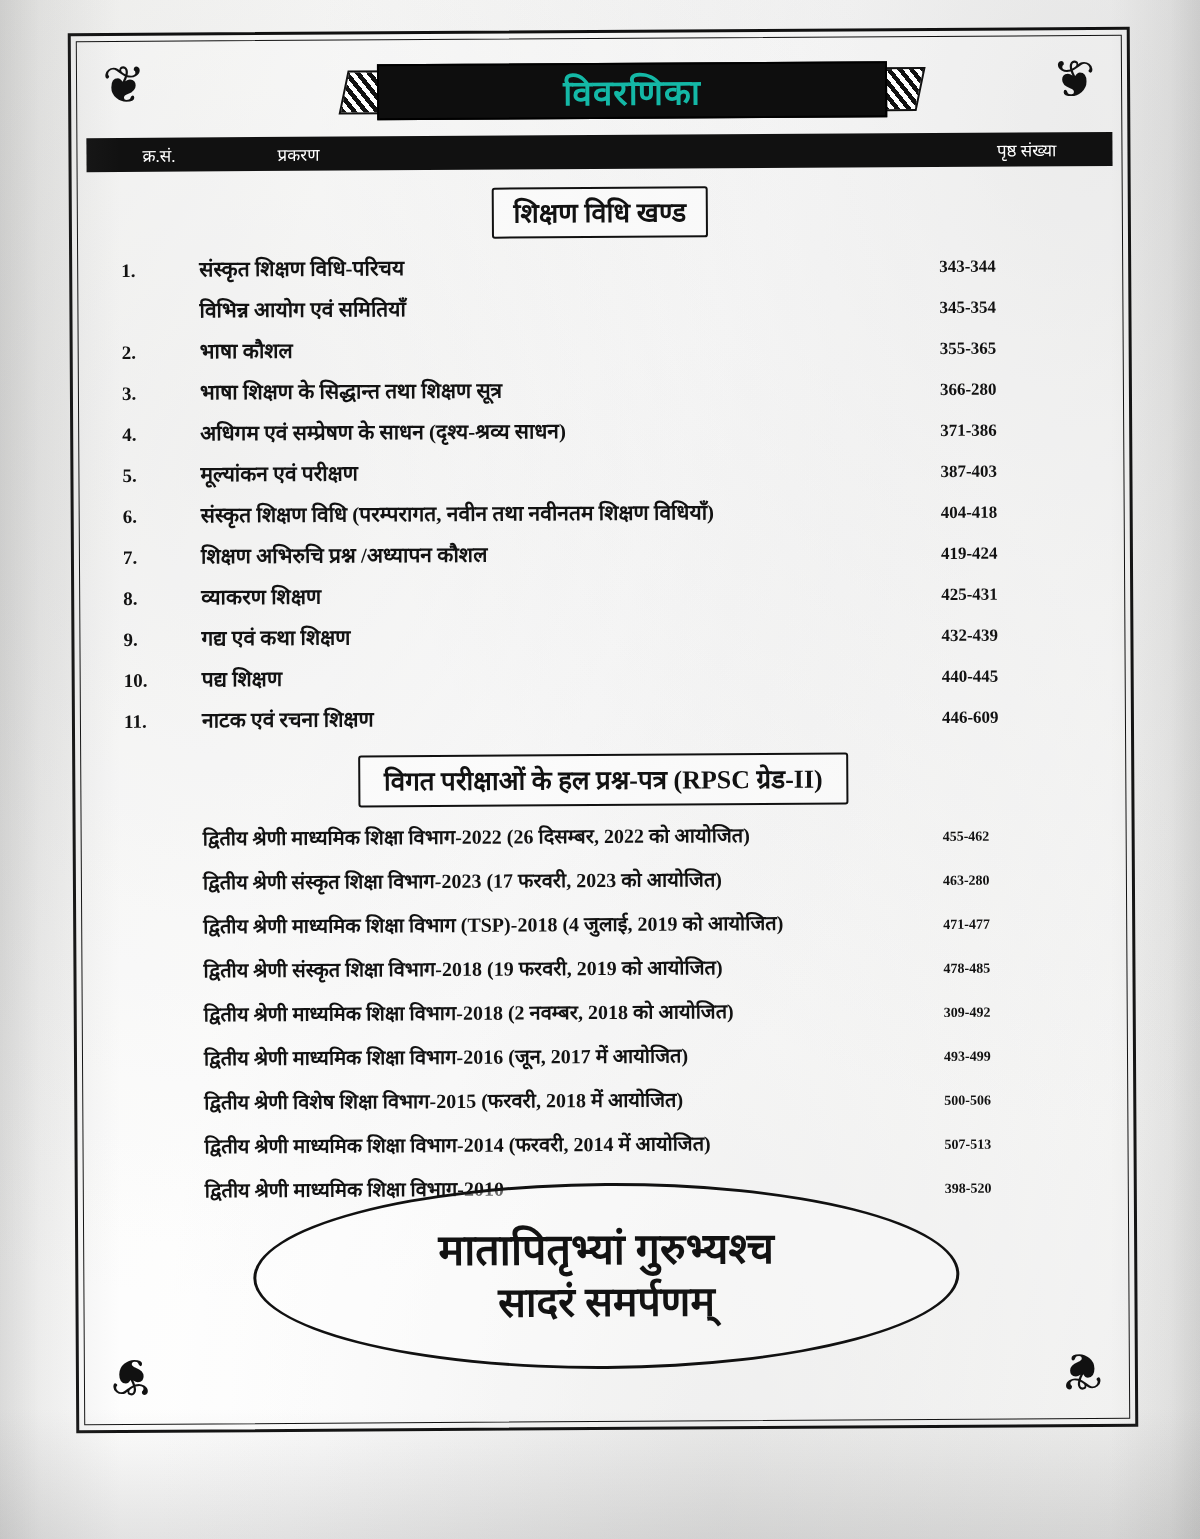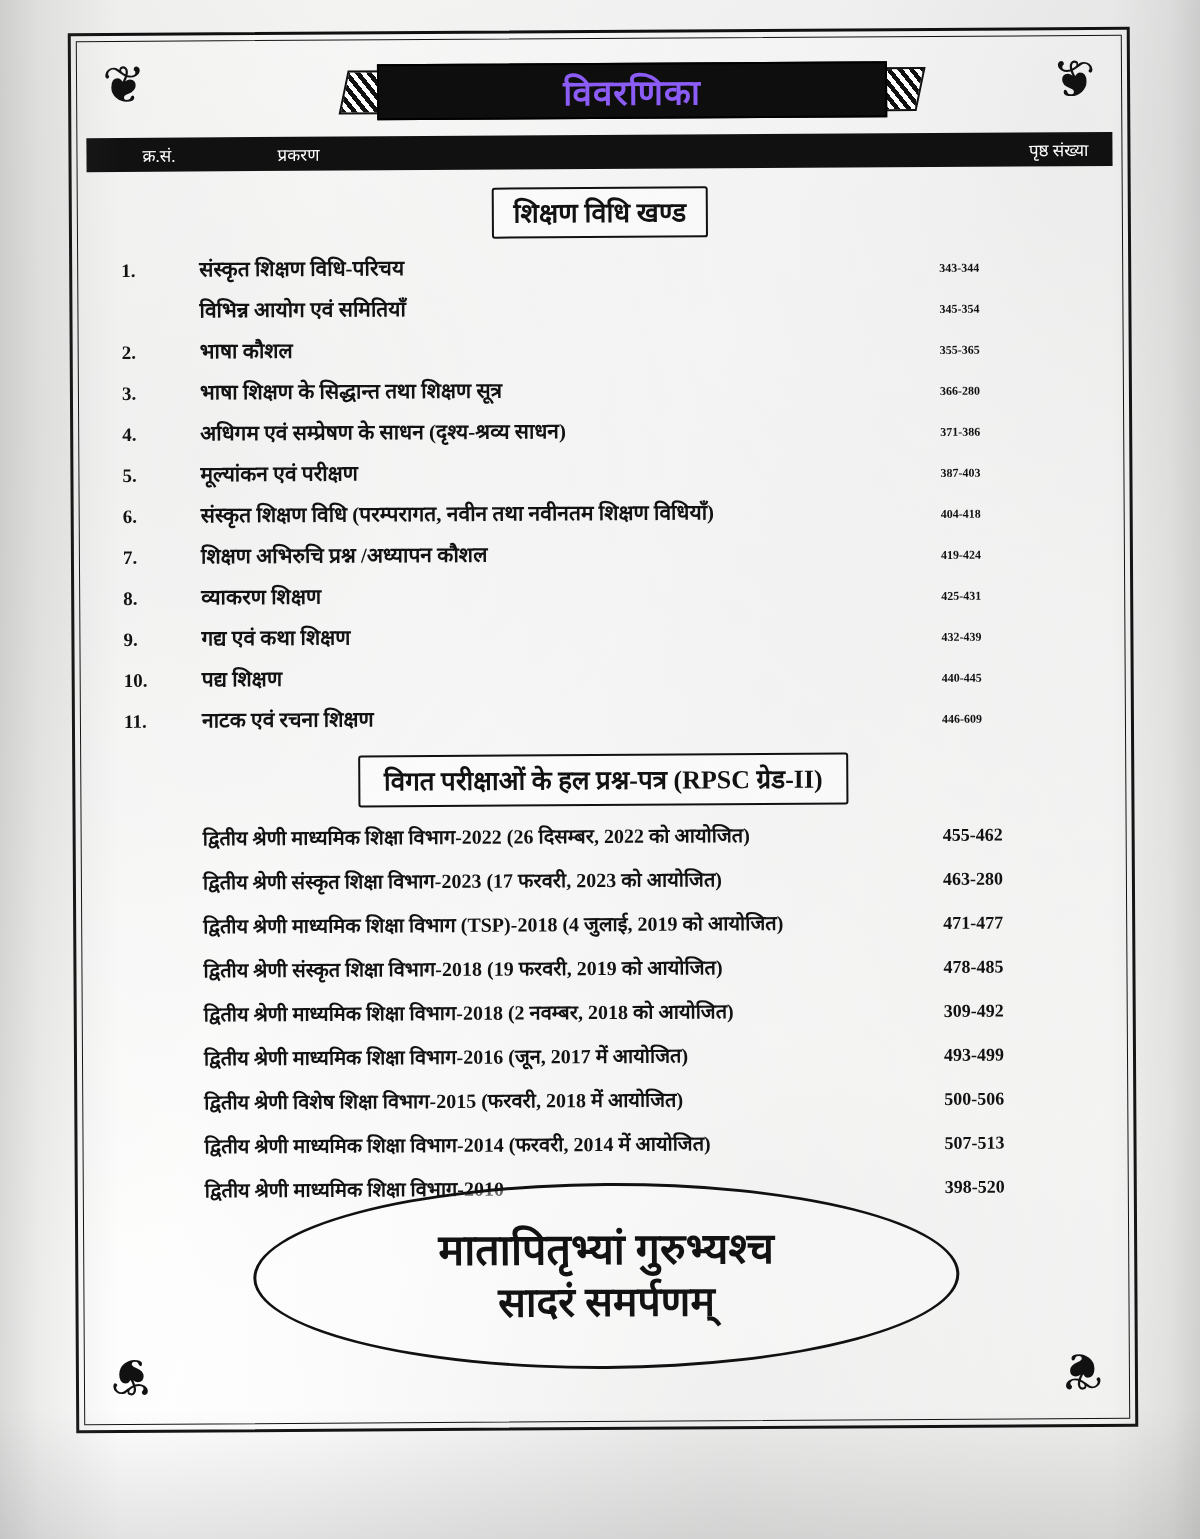--- a/index.html
+++ b/index.html
@@ -103,21 +103,21 @@
     width: 100%;
     height: 56px;
     background: #0e0e0e;
     border: 2px solid #000;
     box-sizing: border-box;
     display: flex;
     align-items: center;
     justify-content: center;
   }
   .title-banner .title-text {
-    color: #8b5cf6;
+    color: #14b8a6;
     font-size: 35px;
     font-weight: bold;
     letter-spacing: 1px;
     font-family: "Liberation Serif", "DejaVu Serif", serif;
   }
 
   
   .col-head {
     position: absolute;
     left: 9px;
@@ -125,21 +125,21 @@
     top: 96px;
     height: 34px;
     background: #111;
     color: #fff;
     font-size: 17px;
     display: flex;
     align-items: center;
   }
   .col-head .ch-sn   { position: absolute; left: 56px; }
   .col-head .ch-top  { position: absolute; left: 160px; margin-left: 31px; }
-  .col-head .ch-page { position: absolute; right: 24px; }
+  .col-head .ch-page { position: absolute; right: 56px; }
 
   
   .section-head {
     text-align: center;
     margin: 16px 0 8px 0;
   }
   .section-head .pill {
     display: inline-block;
     border: 2px solid #111;
     padding: 4px 20px 6px 20px;
@@ -178,27 +178,27 @@
   }
   td.topic {
     font-size: 21px;
     font-weight: bold;
     padding-right: 16px;
   }
   td.pg {
     width: 140px;
     text-align: left;
     padding-left: 26px;
-    font-size: 12px;
+    font-size: 17px;
     font-weight: bold;
     white-space: nowrap;
   }
 
   table.papers td.topic { font-size: 20px; padding-left: 78px; }
-  table.papers td.pg { font-size: 18px; }
+  table.papers td.pg { font-size: 14px; }
   table.papers td { padding: 8px 0 9px 0; }
 
   
   .dedication {
     position: absolute;
     left: 50%;
     transform: translateX(-50%);
     bottom: 52px;
     width: 700px;
     height: 180px;

